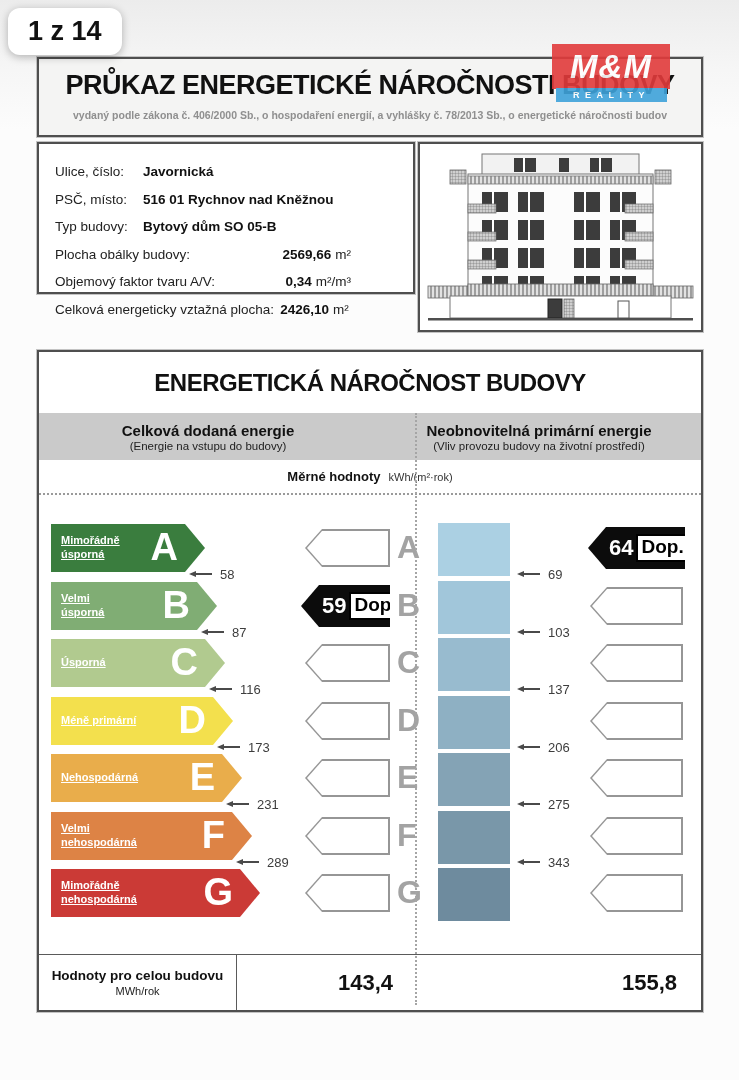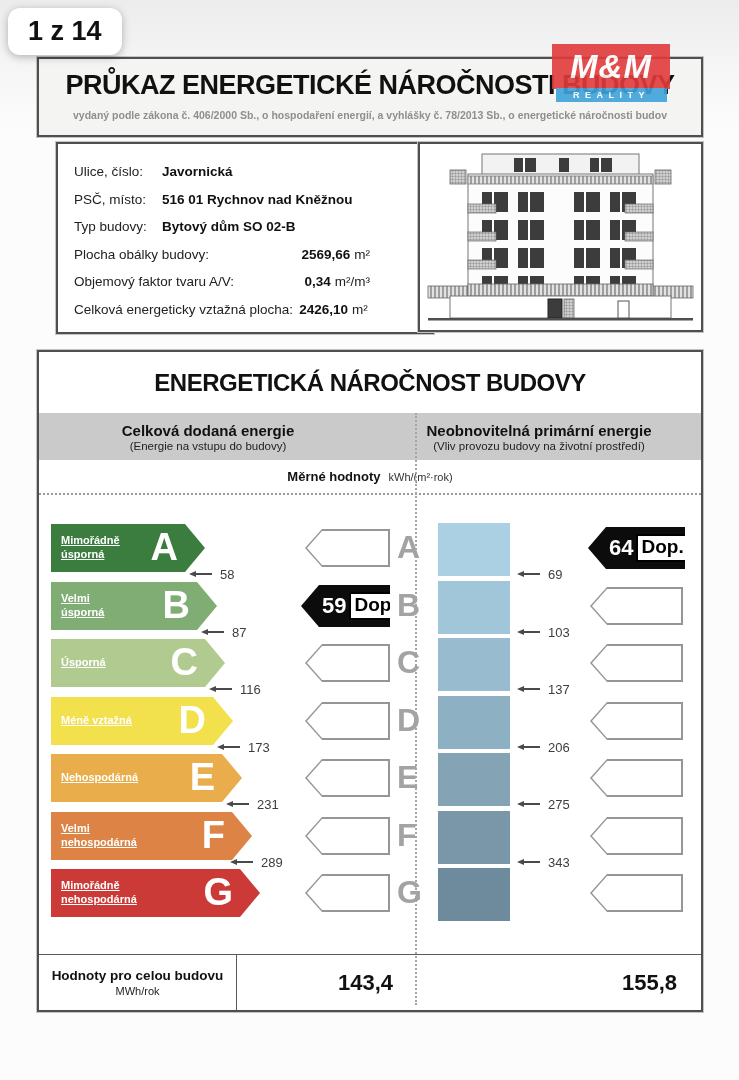--- a/index.html
+++ b/index.html
@@ -22,21 +22,21 @@
   .header-title{margin:0;text-align:center;font-size:27px;font-weight:bold;letter-spacing:-0.5px;
     color:#111;padding-top:11px;white-space:nowrap;}
   .header-subtitle{margin:0;text-align:center;font-size:10.5px;font-weight:bold;color:#8f8f8f;padding-top:8px;}
   .logo{position:absolute;left:552px;top:44px;z-index:10;opacity:.9;}
   .logo-top{width:118px;height:45px;display:flex;align-items:center;justify-content:center;
     color:#fff;font-size:33px;font-weight:bold;font-style:italic;letter-spacing:1px;}
   .logo-bottom{width:111px;height:14px;margin:-1px auto 0;display:flex;align-items:center;justify-content:center;
     color:#fff;font-size:9px;font-weight:bold;letter-spacing:5.5px;padding-left:1px;box-sizing:border-box;}
 
   
-  .info-box{left:37px;top:142px;width:378px;height:192px;padding:20px 16px 0 16px;margin-left:19px;}
+  .info-box{left:37px;top:142px;width:378px;height:152px;padding:20px 16px 0 16px;}
   .info-row{display:flex;align-items:baseline;font-size:13.5px;margin-bottom:12.5px;white-space:nowrap;}
   .info-label{color:#222;}
   .info-value{font-weight:bold;color:#111;}
   .info-unit{color:#222;margin-left:4px;}
   .info-row.col .info-label{width:88px;flex:none;}
   .info-row.spread .info-vgroup{margin-left:auto;padding-right:46px;}
   .info-row.inline .info-vgroup{margin-left:6px;}
   .info-vgroup{display:flex;align-items:baseline;}
 
   
@@ -66,21 +66,21 @@
     font-size:38px;font-weight:bold;color:#fff;line-height:1;}
   .cw0{width:154px}.cw1{width:166px}.cw2{width:174px}.cw3{width:182px}.cw4{width:191px}.cw5{width:201px}.cw6{width:209px}
   .ct0{top:29px}.ct1{top:87px}.ct2{top:144px}.ct3{top:202px}.ct4{top:259px}.ct5{top:317px}.ct6{top:374px}
 
   
   .tick{position:absolute;display:flex;align-items:center;height:12px;z-index:2;}
   .tick-head{width:0;height:0;border-top:3.5px solid transparent;border-bottom:3.5px solid transparent;border-right:7px solid #4a4a4a;}
   .tick-bar{width:16px;height:2px;background:#4a4a4a;}
   .tick-num{margin-left:8px;font-size:13px;color:#3d3d3d;}
   .kt0{top:73px}.kt1{top:131px}.kt2{top:188px}.kt3{top:246px}.kt4{top:303px}.kt5{top:361px}
-  .lt0{left:150px}.lt1{left:162px}.lt2{left:170px}.lt3{left:178px}.lt4{left:187px}.lt5{left:191px}
+  .lt0{left:150px}.lt1{left:162px}.lt2{left:170px}.lt3{left:178px}.lt4{left:187px}.lt5{left:197px}
   .rtick{left:478px;}
 
   
   .oarrow{position:absolute;height:38px;background:#969696;
     clip-path:polygon(17px 0,100% 0,100% 100%,17px 100%,0 50%);}
   .oarrow::after{content:"";position:absolute;inset:2px;background:#fff;
     clip-path:polygon(15px 0,100% 0,100% 100%,15px 100%,0 50%);}
   .lo{left:266px;width:85px;}
   .ro{left:551px;width:93px;}
   .ot0{top:34px}.ot1{top:92px}.ot2{top:149px}.ot3{top:207px}.ot4{top:264px}.ot5{top:322px}.ot6{top:379px}
@@ -134,21 +134,21 @@
   </div>
   <div class="info-row col">
     <span class="info-label">PSČ, místo:</span>
     <span class="info-vgroup">
         <span class="info-value">516 01 Rychnov nad Kněžnou</span>
       </span>
   </div>
   <div class="info-row col">
     <span class="info-label">Typ budovy:</span>
     <span class="info-vgroup">
-        <span class="info-value">Bytový dům SO 02-B</span>
+        <span class="info-value">Bytový dům SO 05-B</span>
       </span>
   </div>
   <div class="info-row spread">
     <span class="info-label">Plocha obálky budovy:</span>
     <span class="info-vgroup">
       <span class="info-value">2569,66</span>
       <span class="info-unit">m²</span>
     </span>
   </div>
   <div class="info-row spread">
@@ -274,21 +274,21 @@
     <div class="class-arrow ct1 cw1" style="background-color: rgb(128, 173, 116);">
       <span class="class-label">Velmi
 úsporná</span>
       <span class="class-letter">B</span>
     </div>
     <div class="class-arrow ct2 cw2" style="background-color: rgb(177, 202, 143);">
       <span class="class-label">Úsporná</span>
       <span class="class-letter">C</span>
     </div>
     <div class="class-arrow ct3 cw3" style="background-color: rgb(243, 224, 77);">
-      <span class="class-label">Méně vztažná</span>
+      <span class="class-label">Méně primární</span>
       <span class="class-letter">D</span>
     </div>
     <div class="class-arrow ct4 cw4" style="background-color: rgb(233, 173, 75);">
       <span class="class-label">Nehospodárná</span>
       <span class="class-letter">E</span>
     </div>
     <div class="class-arrow ct5 cw5" style="background-color: rgb(221, 131, 69);">
       <span class="class-label">Velmi
 nehospodárná</span>
       <span class="class-letter">F</span>

